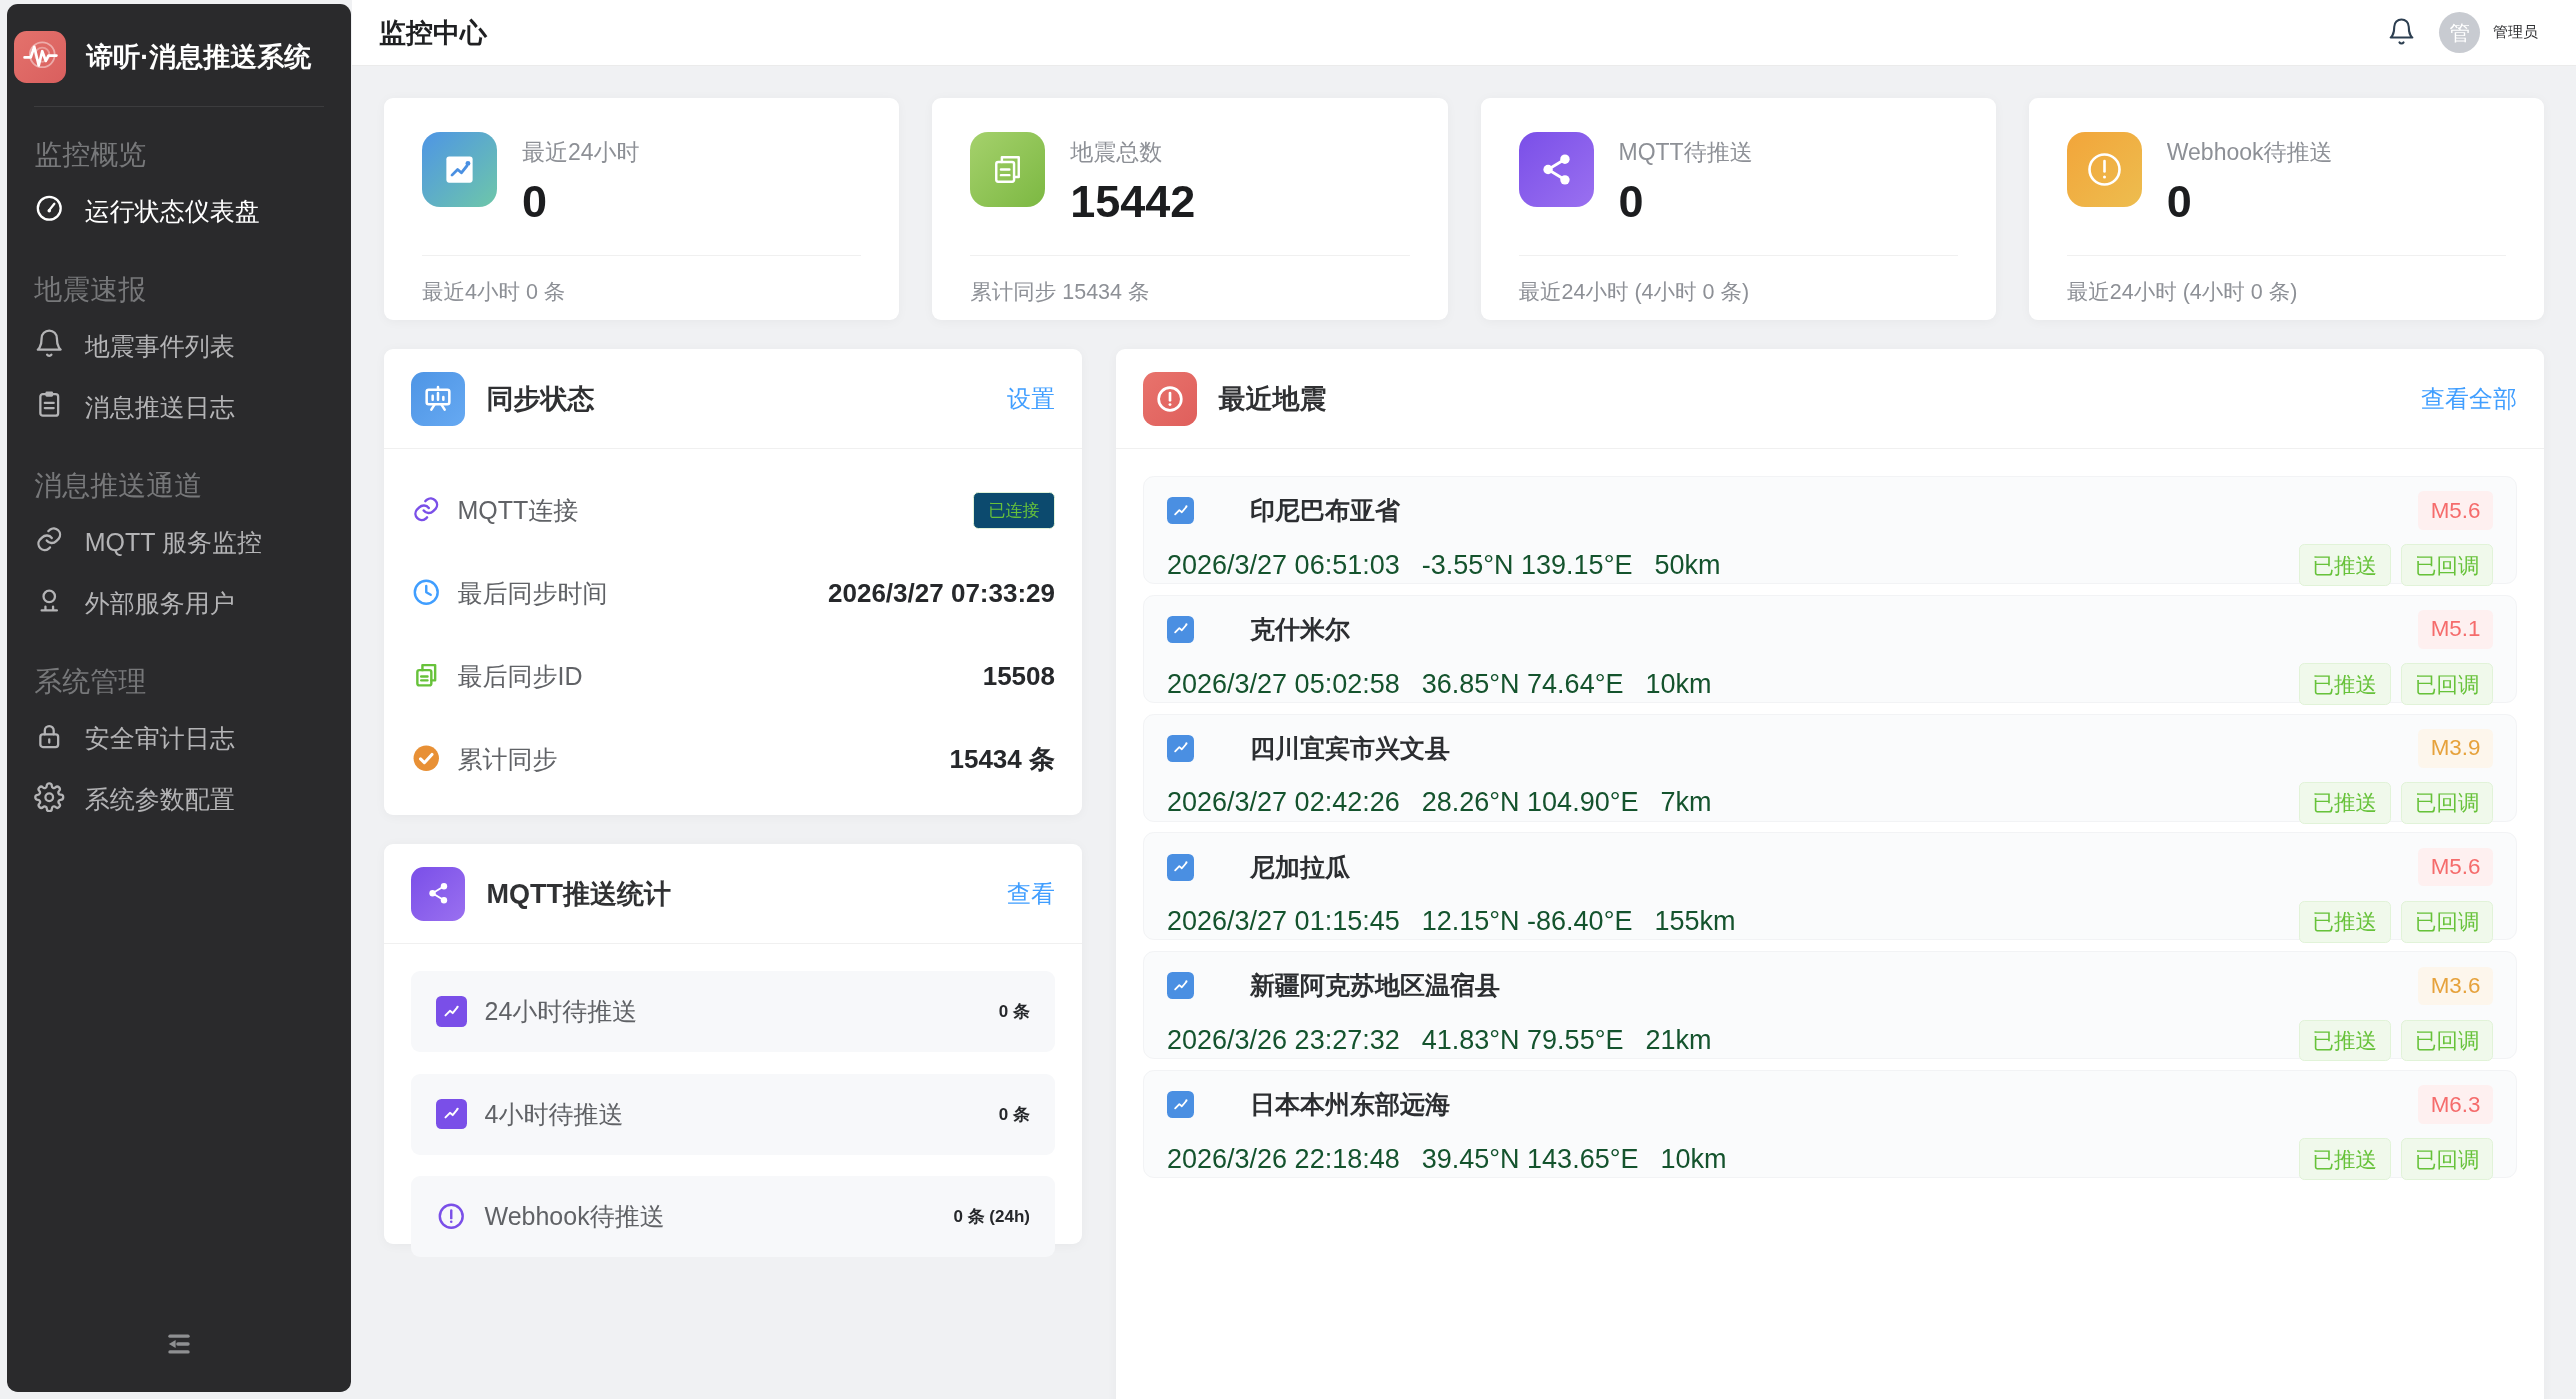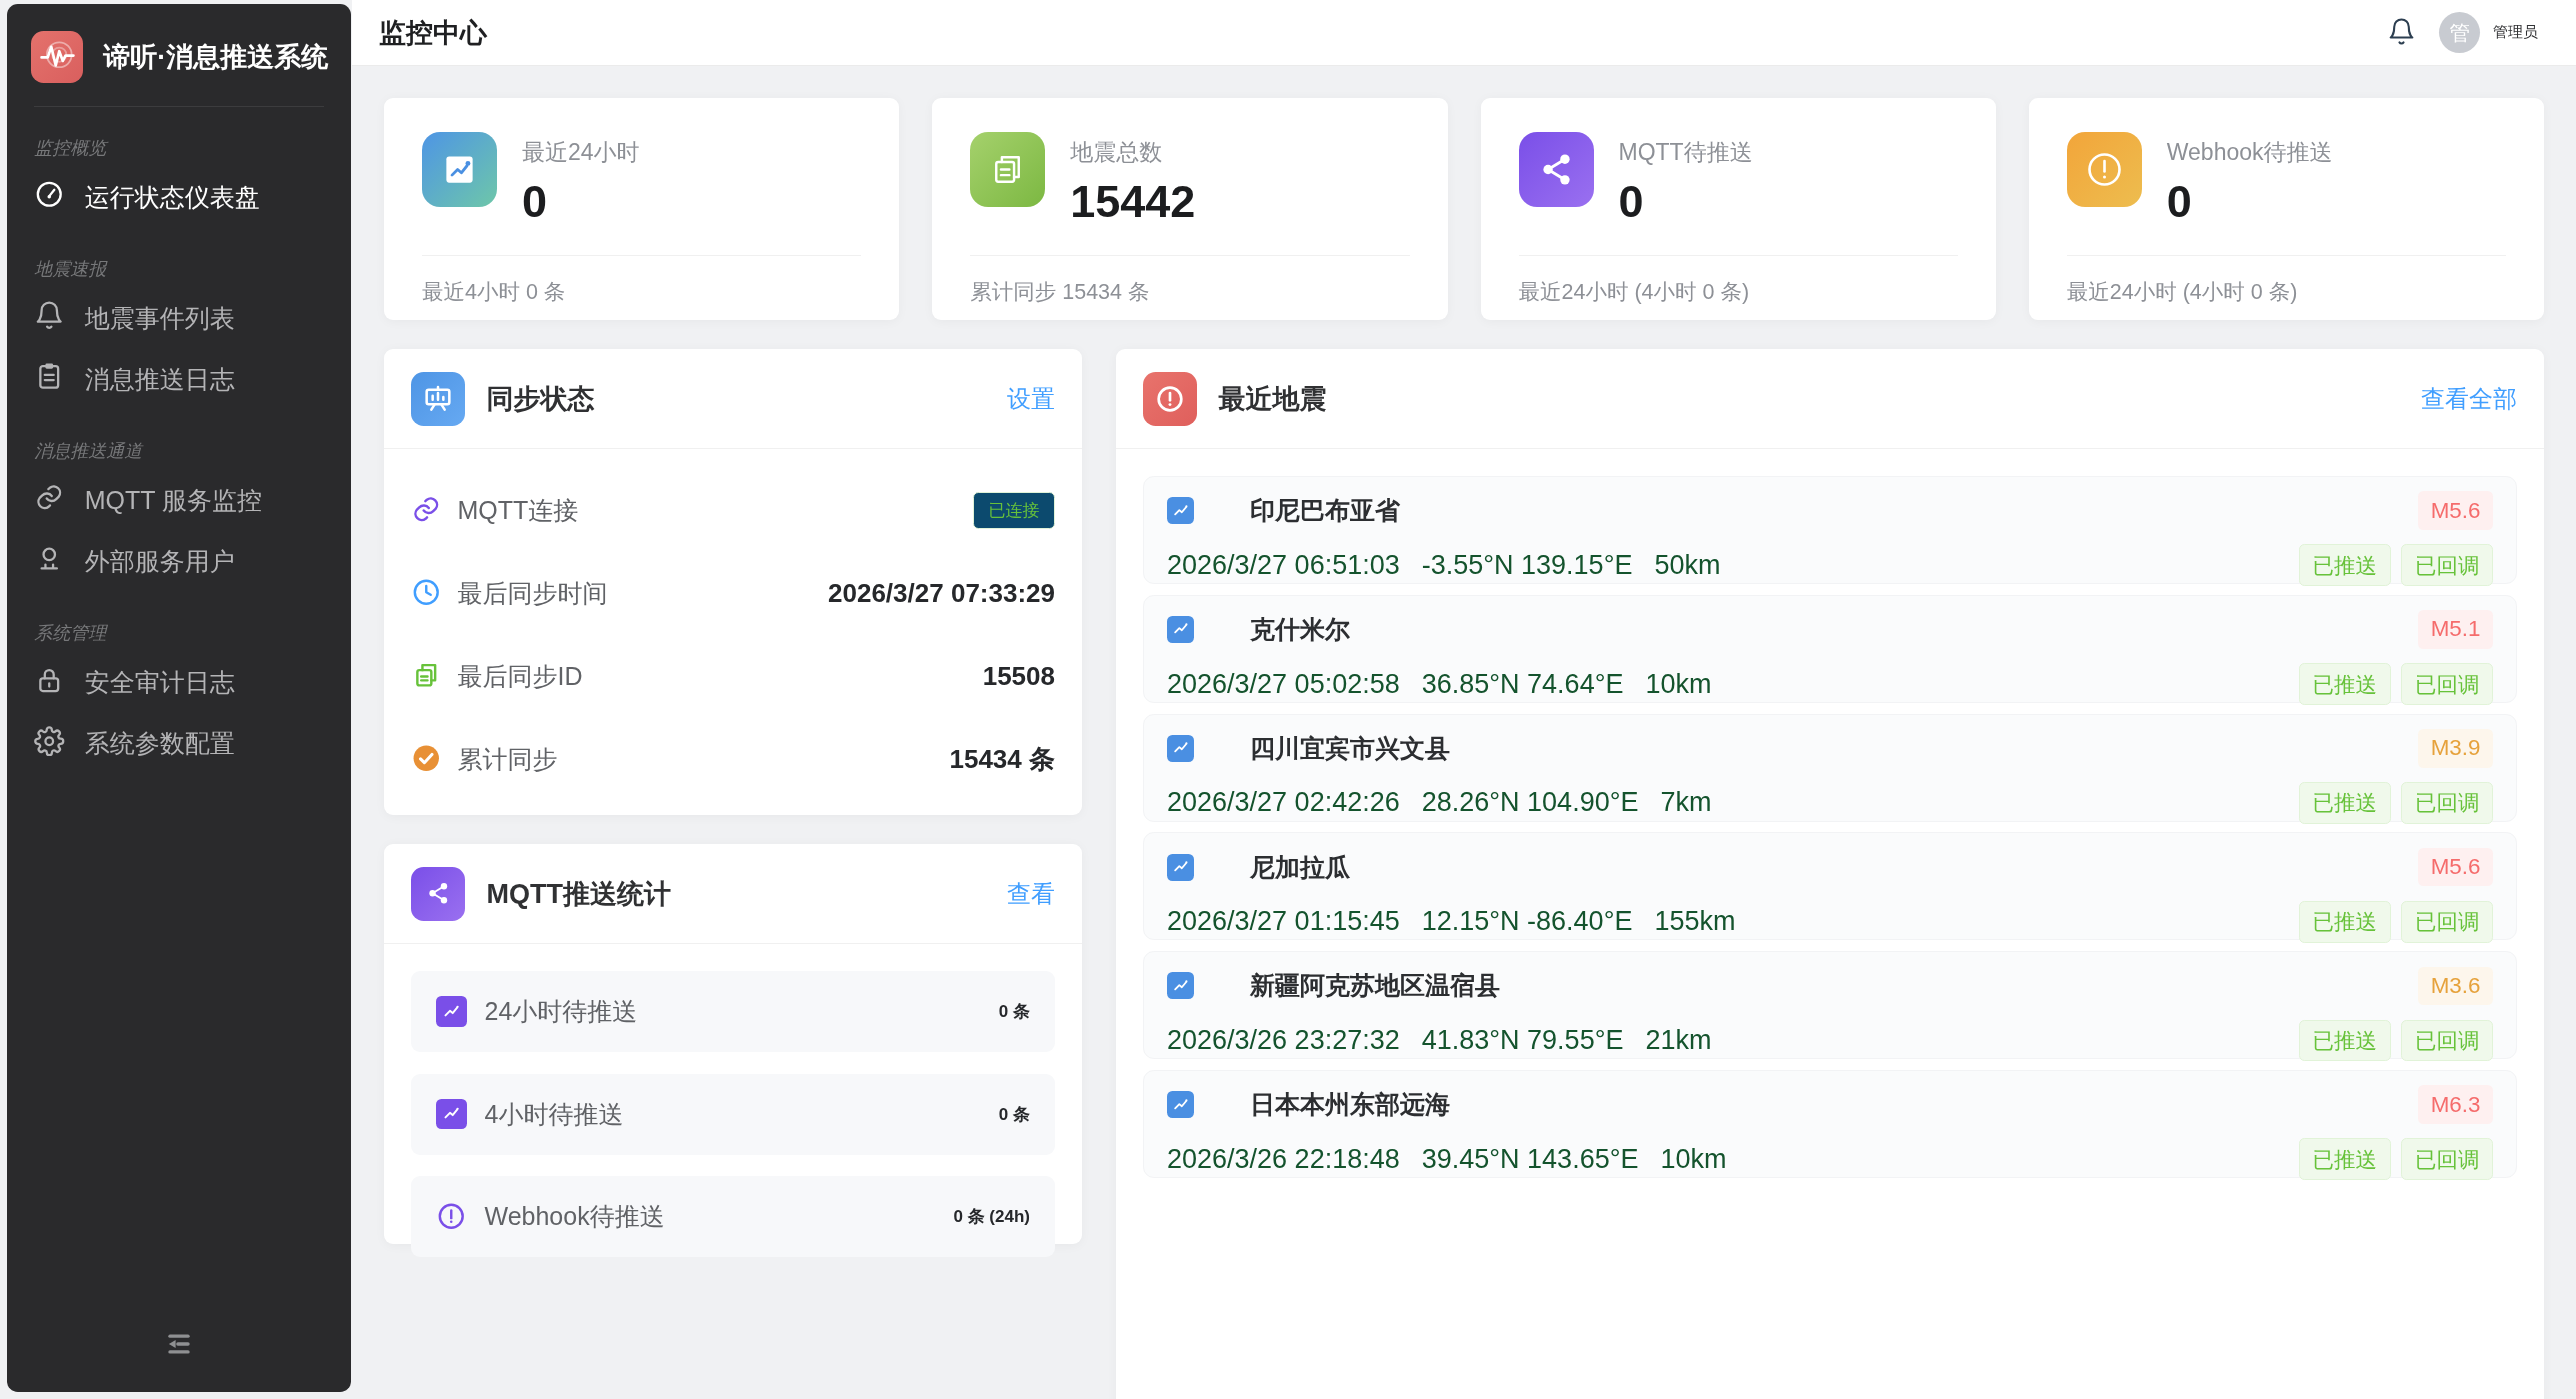--- a/index.html
+++ b/index.html
@@ -9,30 +9,30 @@
     background: #f0f1f3;
     overflow: hidden;
     position: relative;
   }
   
   .sidebar {
     position: absolute; left: 7.2px; top: 3.6px; bottom: 7.2px; width: 344px;
     background: #2a2a2c; border-radius: 10.8px; color: #b4b4b6;
     display: flex; flex-direction: column;
   }
-  .logo-row { display: flex; align-items: center; padding: 27px 25px 23px 24px; }
+  .logo-row { display: flex; align-items: center; padding: 27px 25px 23px 7px; }
   .logo-box {
     width: 52px; height: 52px; border-radius: 12.6px; flex: none;
     background: linear-gradient(135deg, #e4726c, #d95f5e);
     display: flex; align-items: center; justify-content: center;
   }
   .logo-title { color: #ffffff; font-size: 27px; font-weight: 700; margin-left: 20px; white-space: nowrap; }
   .side-divider { border-top: 0.9px solid #3c3c3e; margin: 0 27px; }
   .nav { flex: 1; overflow: hidden; }
-  .nav-section-label { font-size: 18px; color: #77787a; margin: 29px 27px 7.2px 27px; font-style: italic; }
+  .nav-section-label { font-size: 28px; color: #77787a; margin: 29px 27px 7.2px 27px; }
   .nav-item {
     display: flex; align-items: center; gap: 20px;
     height: 61px; padding: 0 27px; font-size: 25px; color: #b4b4b6; cursor: pointer;
   }
   .nav-item svg { flex: none; }
   .nav-item.active { color: #ffffff; }
   .collapse-row { display: flex; justify-content: center; padding: 23px 0 27px 0; color: #8f9092; }
   
   .topbar {
     position: absolute; left: 352px; right: 0; top: 0; height: 66px;

